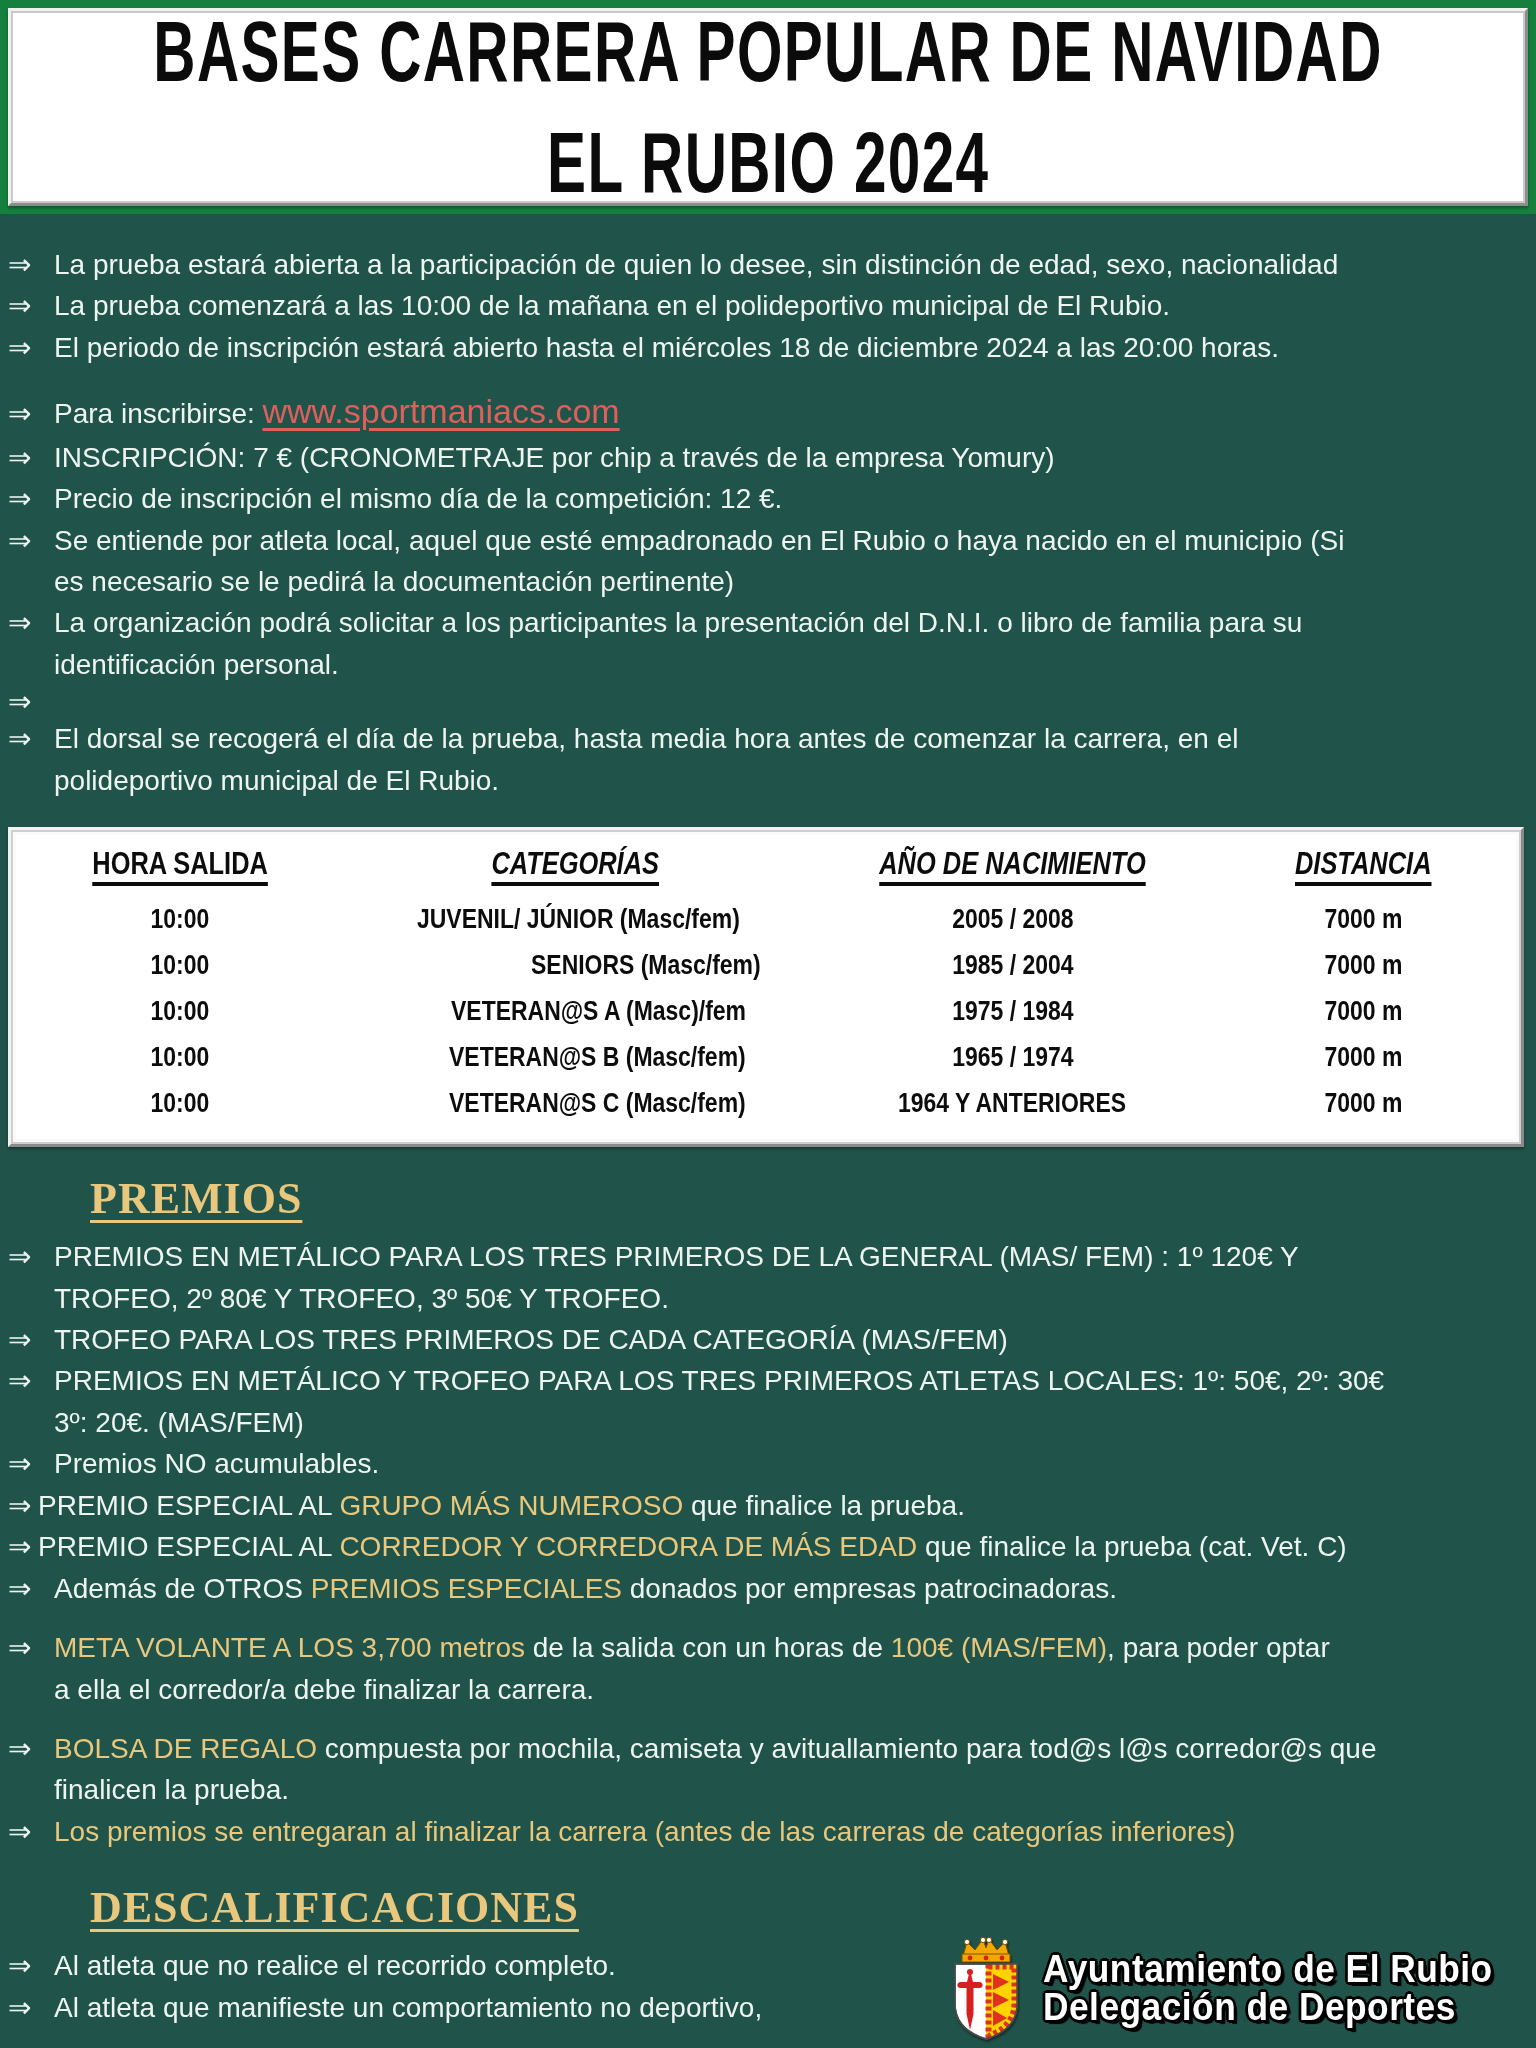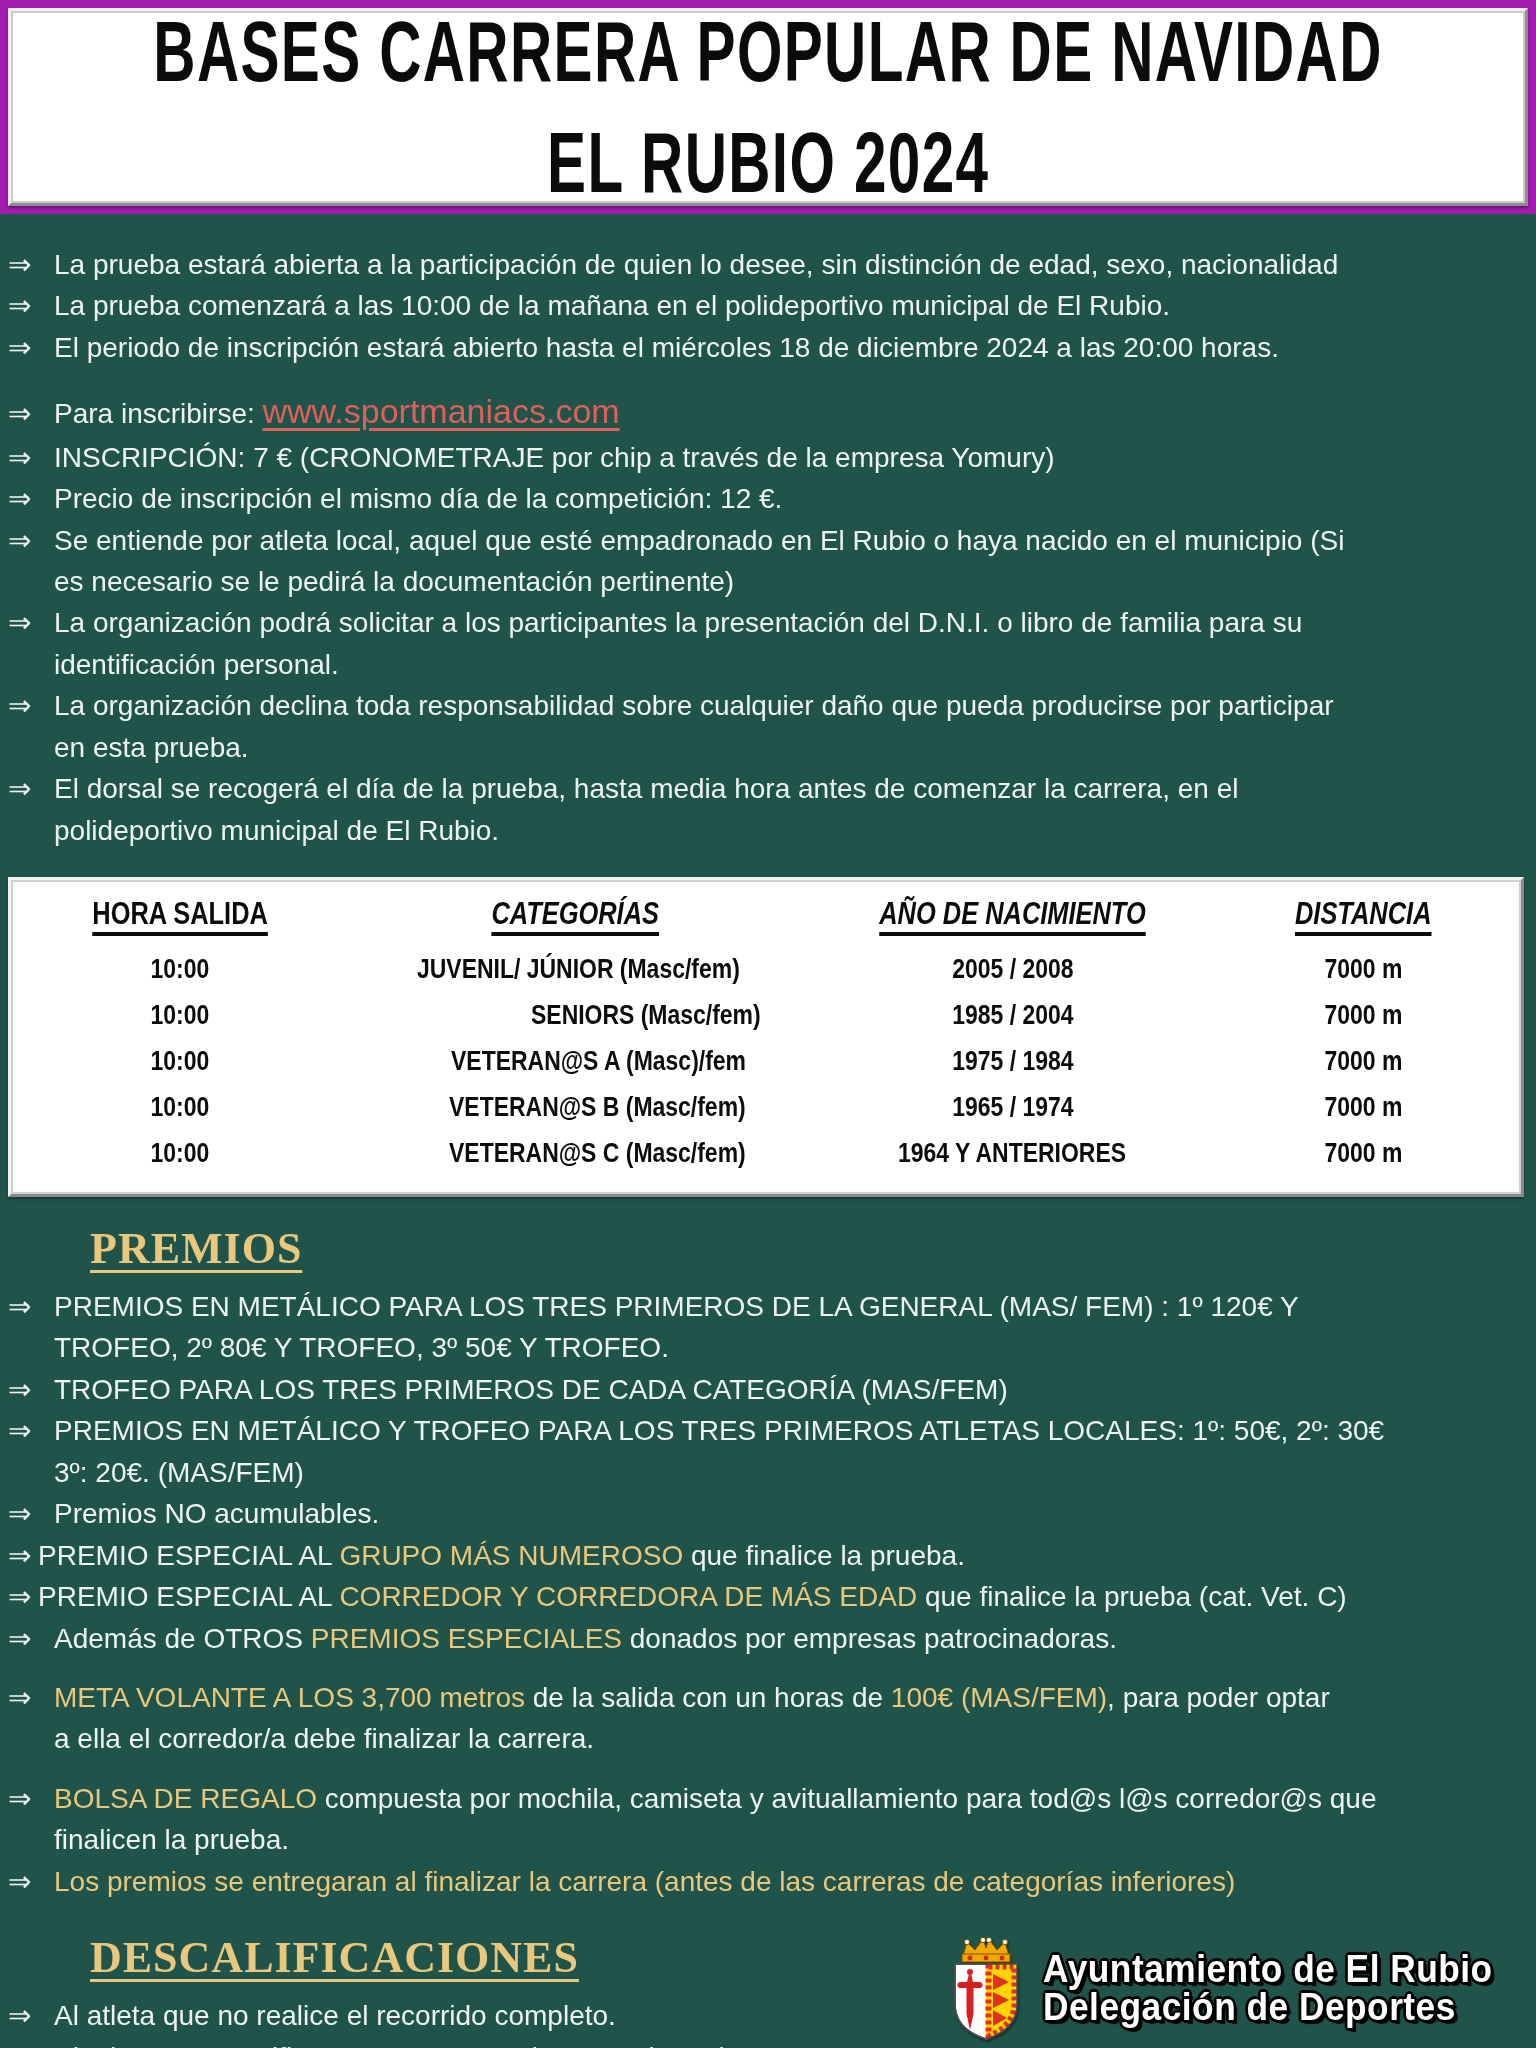--- a/index.html
+++ b/index.html
@@ -3,21 +3,21 @@
 <meta charset="utf-8">
 <style>
   html,body { margin:0; padding:0; background:#333; }
   .page {
     position:relative; width:1536px; height:2048px; overflow:hidden;
     background:var(--bg,#20544a);
     font-family:"Liberation Sans", sans-serif;
     color:var(--text,#eef5f1);
   }
   
-  .top-band { position:absolute; top:0; left:0; width:100%; height:214px; background:#a21caf; }
+  .top-band { position:absolute; top:0; left:0; width:100%; height:214px; background:#15803d; }
   .header-box {
     position:absolute; left:8px; right:8px; top:8px; bottom:8px;
     background:#ffffff;
     border:3px solid; border-color:#f0f0f0 #8d8d8d #8d8d8d #f0f0f0;
     box-shadow: inset 0 0 0 2px #c9c9c9, 0 2px 3px rgba(0,0,0,.35);
     display:flex; flex-direction:column; align-items:center; justify-content:center; gap:34px;
   }
   .title-line { line-height:.9; white-space:nowrap; }
   .tscale {
     display:inline-block; transform:scaleX(.68); transform-origin:center;
@@ -140,24 +140,20 @@
         </div>
         <div class="bi">
           <span class="arrow">⇒</span>
           <div class="btxt">
             <div class="line"><span>La organización podrá solicitar a los participantes la presentación del D.N.I. o libro de familia para su</span></div>
             <div class="line"><span>identificación personal.</span></div>
           </div>
         </div>
         <div class="bi">
           <span class="arrow">⇒</span>
-          <div class="btxt">
-            <div class="line"><span>La organización declina toda responsabilidad sobre cualquier daño que pueda producirse por participar</span></div>
-            <div class="line"><span>en esta prueba.</span></div>
-          </div>
         </div>
         <div class="bi">
           <span class="arrow">⇒</span>
           <div class="btxt">
             <div class="line"><span>El dorsal se recogerá el día de la prueba, hasta media hora antes de comenzar la carrera, en el</span></div>
             <div class="line"><span> polideportivo municipal de El Rubio.</span></div>
           </div>
         </div>
       </div>
 

